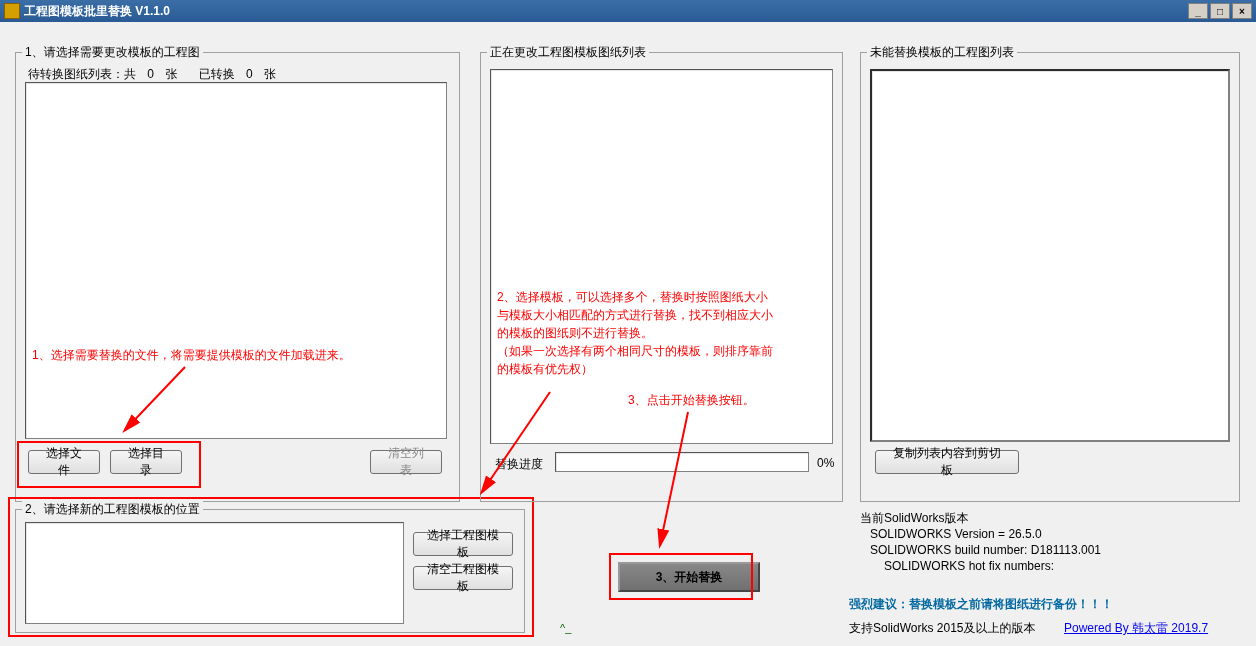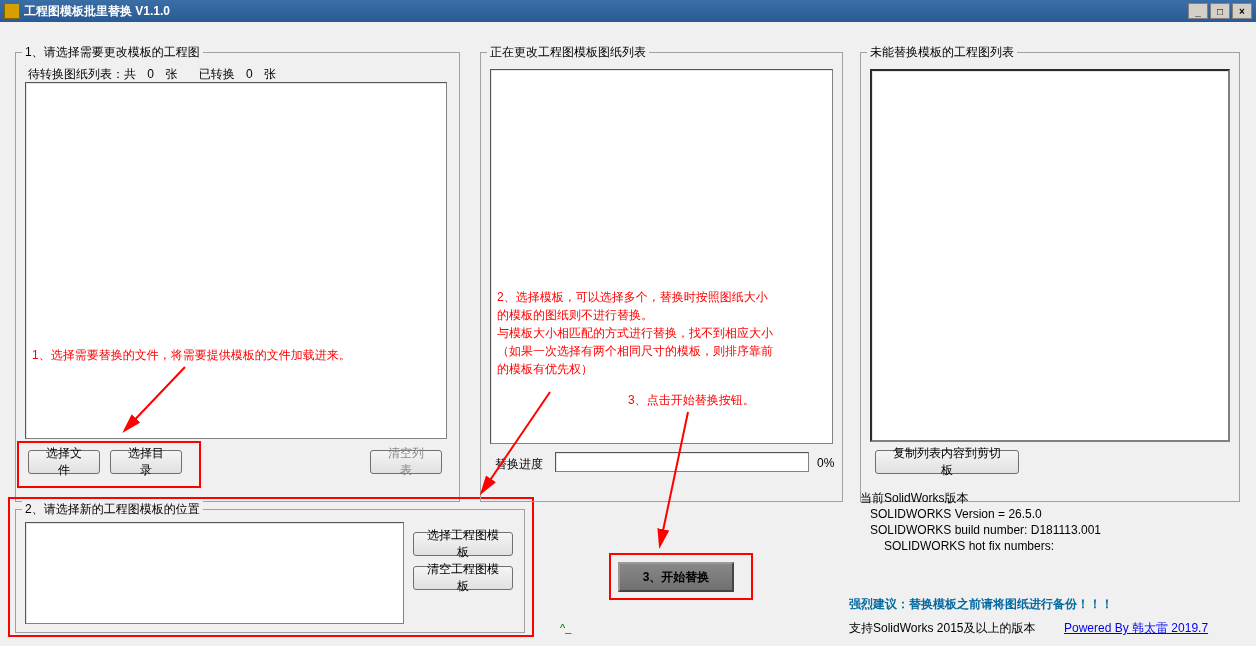--- a/index.html
+++ b/index.html
@@ -224,29 +224,29 @@
   <div class="progress-label" style="left:495px; top:434px;">替换进度</div>
   <div class="progress-bar" style="left:555px; top:430px; width:254px; height:20px;"></div>
   <div class="progress-pct" style="left:817px; top:434px;">0%</div>
 
   <div class="groupbox" style="left:860px; top:30px; width:380px; height:450px;">
     <span class="groupbox-label">未能替换模板的工程图列表</span>
   </div>
   <div class="listbox" style="left:870px; top:47px; width:360px; height:373px; border:2px inset #808080;"></div>
   <div class="btn" style="left:875px; top:428px; width:144px; height:24px;">复制列表内容到剪切板</div>
 
-  <div class="start-btn" style="left:618px; top:540px; width:116px; height:30px;">3、开始替换</div>
+  <div class="start-btn" style="left:618px; top:540px; width:142px; height:30px;">3、开始替换</div>
   <div class="redbox" style="left:609px; top:531px; width:144px; height:47px;"></div>
 
   <div class="annotation" style="left:32px; top:325px;">1、选择需要替换的文件，将需要提供模板的文件加载进来。</div>
 
   <div class="annotation" style="left:497px; top:266px; line-height:18px;">
     <div>2、选择模板，可以选择多个，替换时按照图纸大小</div>
+    <div>与模板大小相匹配的方式进行替换，找不到相应大小</div>
     <div>的模板的图纸则不进行替换。</div>
-    <div>与模板大小相匹配的方式进行替换，找不到相应大小</div>
     <div>（如果一次选择有两个相同尺寸的模板，则排序靠前</div>
     <div>的模板有优先权）</div>
   </div>
 
   <div class="annotation" style="left:628px; top:370px;">3、点击开始替换按钮。</div>
 
   <svg class="arrow-svg" style="left:115px; top:340px;" width="80" height="80">
     <defs>
         <marker id="ah1" markerWidth="10" markerHeight="10" refX="8" refY="3" orient="auto">
           <polygon points="0 0, 10 3, 0 6" fill="#ff0000"></polygon>
@@ -268,21 +268,21 @@
     <defs>
         <marker id="ah3" markerWidth="10" markerHeight="10" refX="8" refY="3" orient="auto">
           <polygon points="0 0, 10 3, 0 6" fill="#ff0000"></polygon>
         </marker>
       </defs>
     <line x1="48" y1="5" x2="20" y2="138" stroke="#ff0000" stroke-width="2" marker-end="url(#ah3)"></line>
   </svg>
 
   <div class="caret" style="left:560px; top:600px;">^_</div>
 
-  <div class="info-block" style="left:860px; top:468px;">
+  <div class="info-block" style="left:860px; top:488px;">
     <div>当前SolidWorks版本</div>
     <div style="margin-left:10px;">SOLIDWORKS Version = 26.5.0</div>
     <div style="margin-left:10px;">SOLIDWORKS build number: D181113.001</div>
     <div style="margin-left:24px;">SOLIDWORKS hot fix numbers:</div>
   </div>
 
   <div class="warning-text" style="left:849px; top:574px;">强烈建议：替换模板之前请将图纸进行备份！！！</div>
   <div class="support-text" style="left:849px; top:598px;">支持SolidWorks 2015及以上的版本</div>
   <div class="powered-link" style="left:1064px; top:598px;">Powered By 韩太雷 2019.7</div>
 

